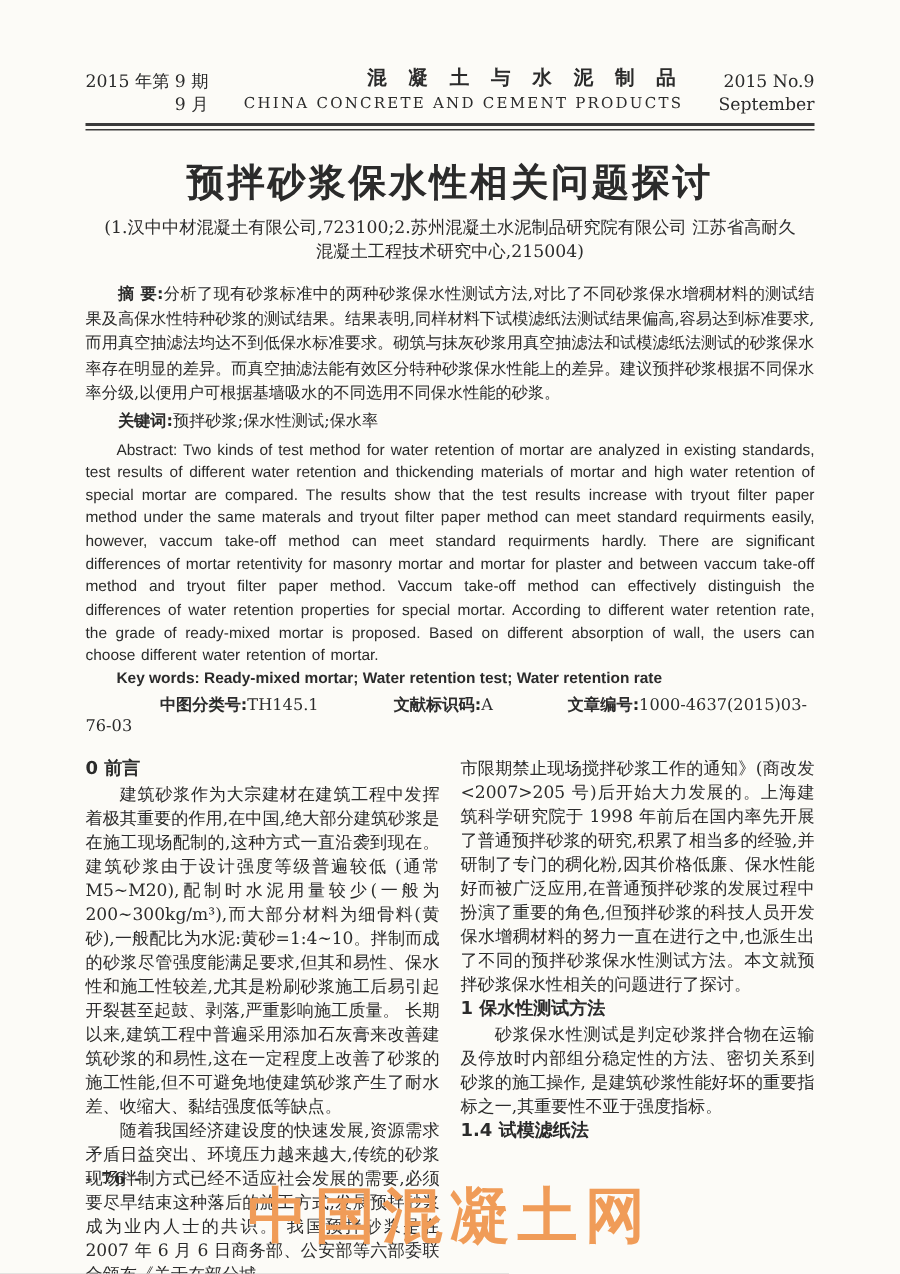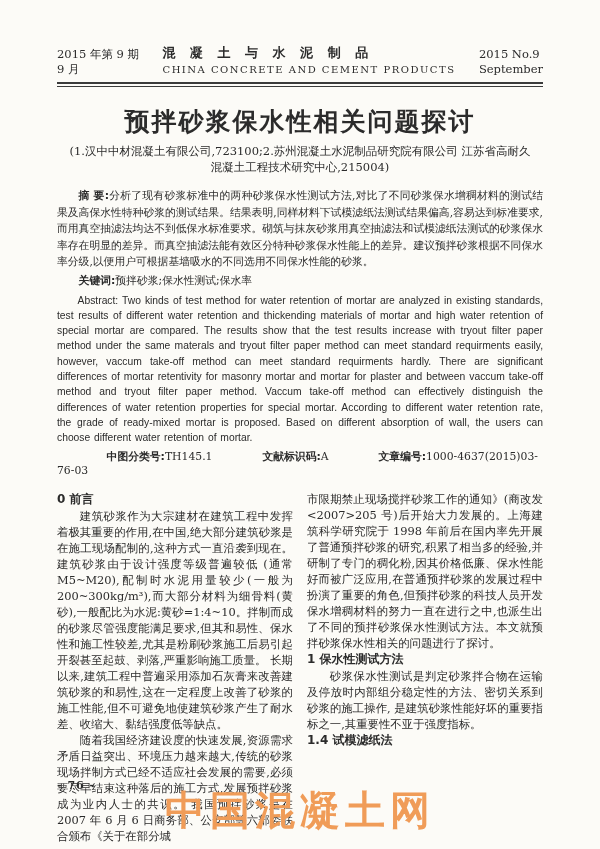--- a/index.html
+++ b/index.html
@@ -13,21 +13,21 @@
     overflow:hidden;
     box-sizing:border-box;
   }
   .inner { padding:45px 57px 0 57px; }
 
   
   .jheader {
     display:flex; justify-content:space-between; align-items:flex-end;
     font-size:11.5px; line-height:15px;
   }
-  .jheader .col { text-align:left; }
+  .jheader .col { text-align:right; }
   .jheader .cn-title { font-weight:bold; font-size:13px; letter-spacing:5px; }
   .jheader .en-title { font-size:10px; letter-spacing:1.5px; margin-top:2px; }
   .rule-double {
     margin-top:5px; height:2px;
     border-top:2px solid #3b3b3b;
     border-bottom:1px solid #3b3b3b;
   }
 
   
   .art-title {
@@ -118,20 +118,21 @@
       <div>(1.汉中中材混凝土有限公司,723100;2.苏州混凝土水泥制品研究院有限公司 江苏省高耐久</div>
       <div>混凝土工程技术研究中心,215004)</div>
     </div>
 
     <div class="abstract-cn"><span class="lbl">摘  要:</span><span>分析了现有砂浆标准中的两种砂浆保水性测试方法,对比了不同砂浆保水增稠材料的测试结果及高保水性特种砂浆的测试结果。结果表明,同样材料下试模滤纸法测试结果偏高,容易达到标准要求,而用真空抽滤法均达不到低保水标准要求。砌筑与抹灰砂浆用真空抽滤法和试模滤纸法测试的砂浆保水率存在明显的差异。而真空抽滤法能有效区分特种砂浆保水性能上的差异。建议预拌砂浆根据不同保水率分级,以便用户可根据基墙吸水的不同选用不同保水性能的砂浆。</span></div>
 
     <div class="kw-cn"><span class="lbl">关键词:</span><span>预拌砂浆;保水性测试;保水率</span></div>
 
     <div class="abstract-en"><span>Abstract:</span> <span>Two kinds of test method for water retention of mortar are analyzed in existing standards, test results of different water retention and thickending materials of mortar and high water retention of special mortar are compared. The results show that the test results increase with tryout filter paper method under the same materals and tryout filter paper method can meet standard requirments easily, however, vaccum take-off method can meet standard requirments hardly. There are significant differences of mortar retentivity for masonry mortar and mortar for plaster and between vaccum take-off method and tryout filter paper method. Vaccum take-off method can effectively distinguish the differences of water retention properties for special mortar. According to different water retention rate, the grade of ready-mixed mortar is proposed. Based on different absorption of wall, the users can choose different water retention of mortar.</span></div>
 
+    <div class="kw-en"><span>Key words:</span> <span>Ready-mixed mortar; Water retention test; Water retention rate</span></div>
 
     <div class="clc-line"><span class="lbl">中图分类号:</span><span>TH145.1</span><span class="gap"></span><span class="lbl">文献标识码:</span><span>A</span><span class="gap"></span><span class="lbl">文章编号:</span><span>1000-4637(2015)03-76-03</span></div>
 
     <div class="columns">
       <div class="colm">
         <div class="sec-head">0   前言</div>
         <p>建筑砂浆作为大宗建材在建筑工程中发挥着极其重要的作用,在中国,绝大部分建筑砂浆是在施工现场配制的,这种方式一直沿袭到现在。 建筑砂浆由于设计强度等级普遍较低 (通常 M5~M20),配制时水泥用量较少(一般为 200~300kg/m³),而大部分材料为细骨料(黄砂),一般配比为水泥:黄砂=1:4~10。拌制而成的砂浆尽管强度能满足要求,但其和易性、保水性和施工性较差,尤其是粉刷砂浆施工后易引起开裂甚至起鼓、剥落,严重影响施工质量。 长期以来,建筑工程中普遍采用添加石灰膏来改善建筑砂浆的和易性,这在一定程度上改善了砂浆的施工性能,但不可避免地使建筑砂浆产生了耐水差、收缩大、黏结强度低等缺点。</p>
         <p>随着我国经济建设度的快速发展,资源需求矛盾日益突出、环境压力越来越大,传统的砂浆现场拌制方式已经不适应社会发展的需要,必须要尽早结束这种落后的施工方式,发展预拌砂浆成为业内人士的共识。 我国预拌砂浆是在 2007 年 6 月 6 日商务部、公安部等六部委联合颁布《关于在部分城</p>
       </div>
       <div class="colm">

